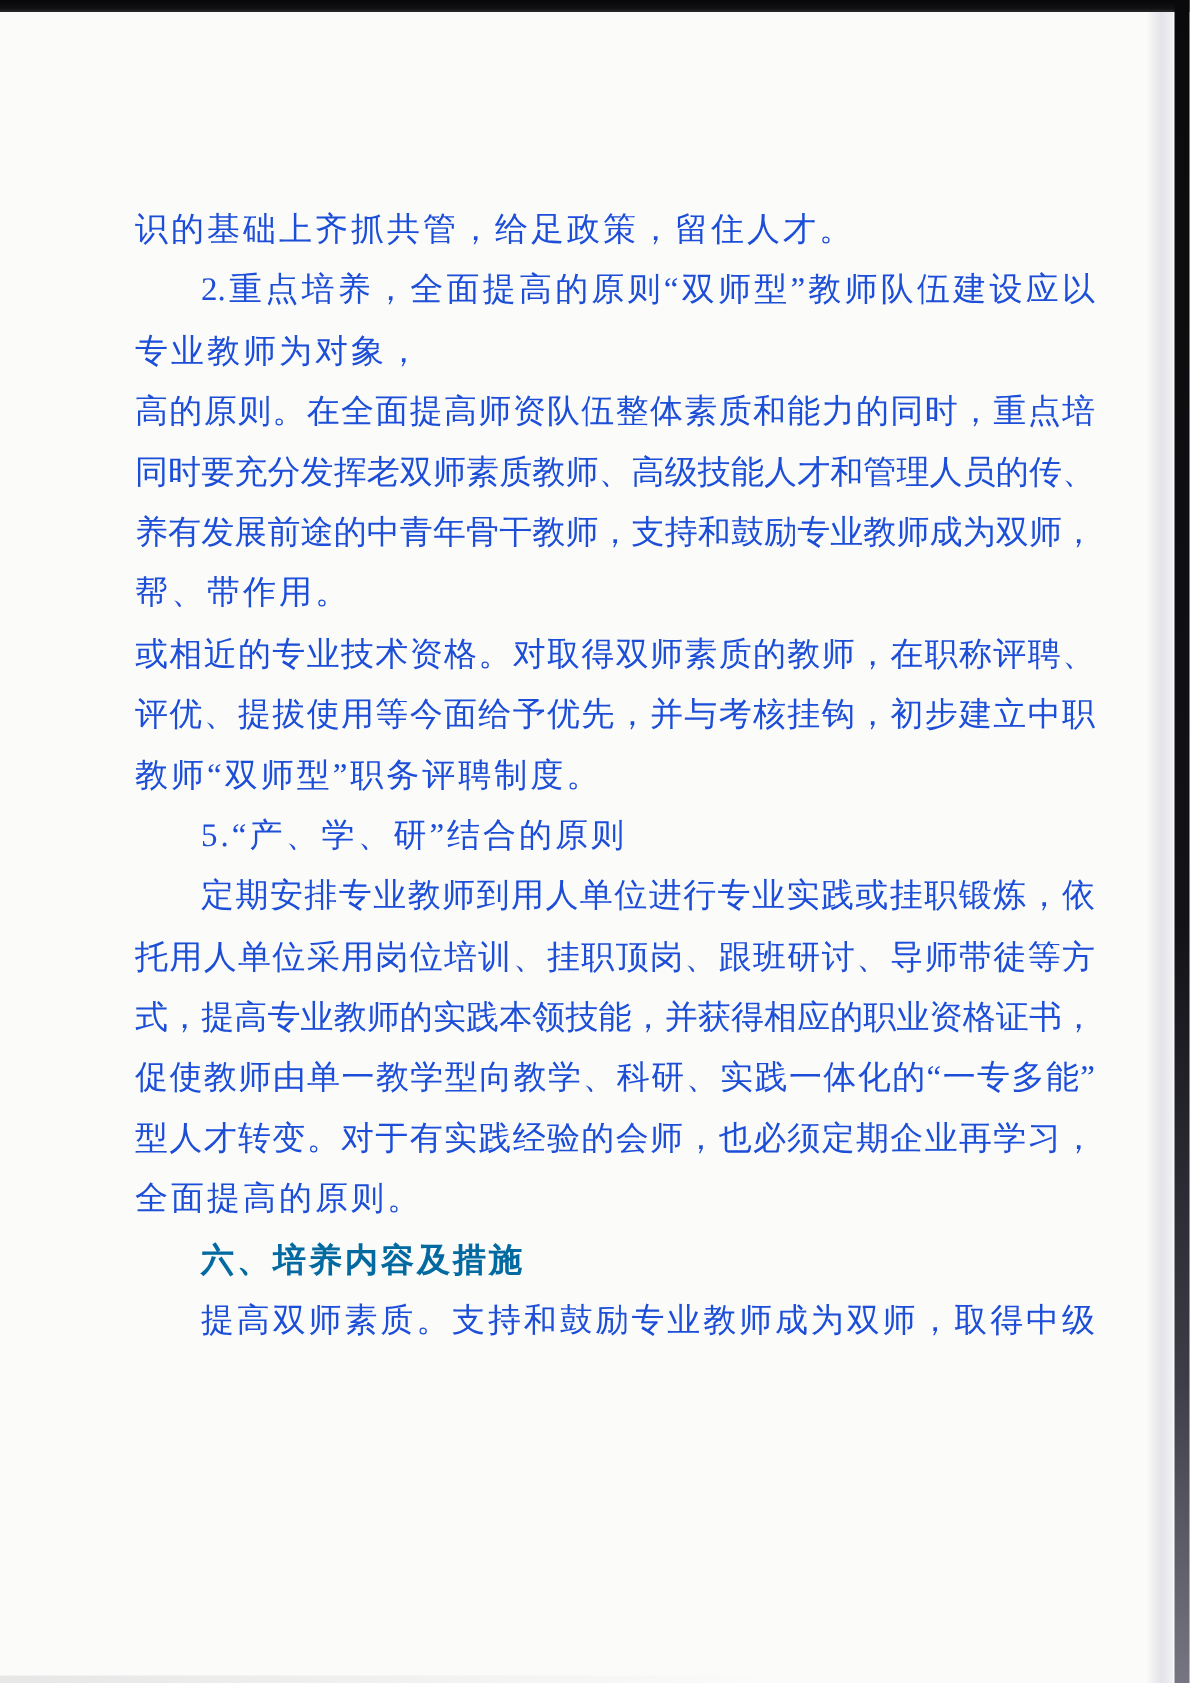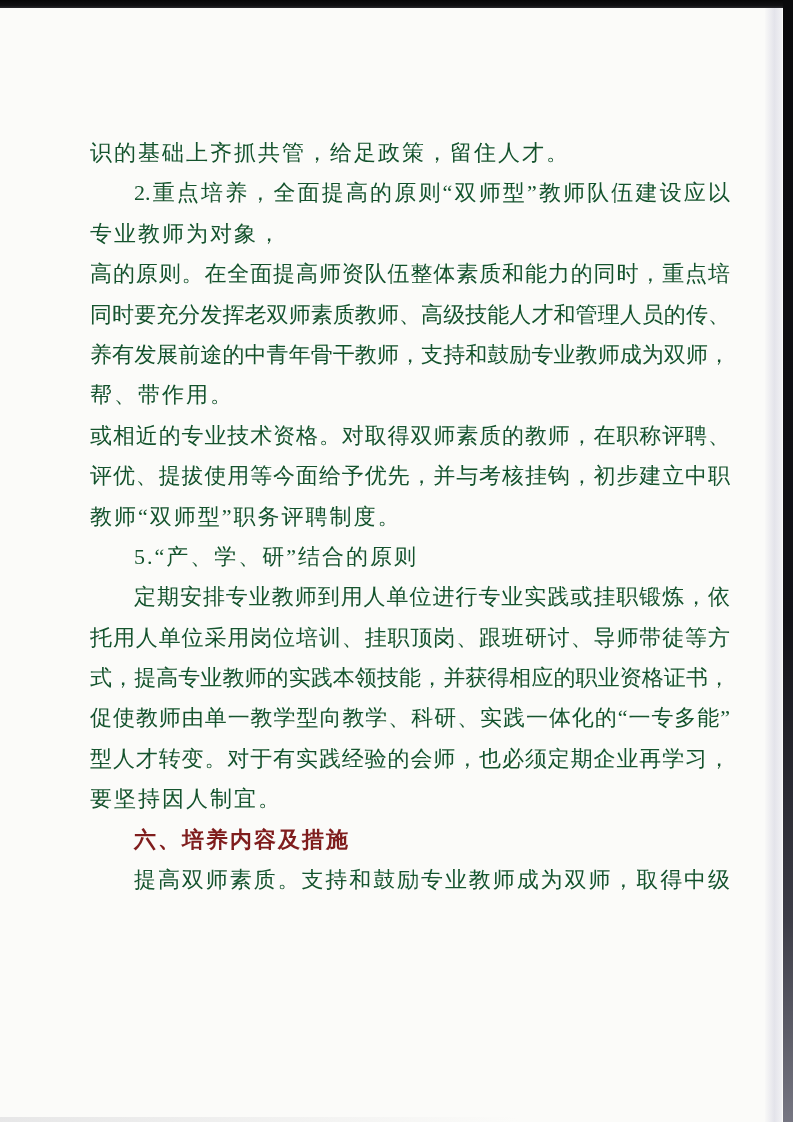--- a/index.html
+++ b/index.html
@@ -43,40 +43,40 @@
   .text-block {
     position: absolute;
     left: 90px;
     top: 133px;
     width: 640px;
   }
   .line {
     height: 40.4px;
     line-height: 40.4px;
     font-size: 22px;
-    color: #14532d;
+    color: #1d4ed8;
     letter-spacing: 2px;
     white-space: nowrap;
     text-rendering: optimizeLegibility;
   }
   .line.full {
     white-space: normal;
     letter-spacing: 0;
     text-align: justify;
     text-align-last: justify;
     text-justify: inter-character;
     overflow: hidden;
   }
   .line.indent {
     text-indent: 44px;
   }
   .line.bold {
     font-family: "Liberation Sans", "DejaVu Sans", sans-serif;
     font-weight: 700;
-    color: #7f1d1d;
+    color: #0369a1;
     letter-spacing: 2px;
   }
 </style>
 </head>
 <body>
 
 <div class="scan-top"></div>
 <div class="scan-right-band"></div>
 <div class="scan-right"></div>
 <div class="scan-bottom"></div>
@@ -91,16 +91,16 @@
     <div class="line">帮、带作用。</div>
     <div class="line full">或相近的专业技术资格。对取得双师素质的教师，在职称评聘、</div>
     <div class="line full">评优、提拔使用等今面给予优先，并与考核挂钩，初步建立中职</div>
     <div class="line">教师“双师型”职务评聘制度。</div>
     <div class="line indent">5.“产、学、研”结合的原则</div>
     <div class="line indent full">定期安排专业教师到用人单位进行专业实践或挂职锻炼，依</div>
     <div class="line full">托用人单位采用岗位培训、挂职顶岗、跟班研讨、导师带徒等方</div>
     <div class="line full">式，提高专业教师的实践本领技能，并获得相应的职业资格证书，</div>
     <div class="line full">促使教师由单一教学型向教学、科研、实践一体化的“一专多能”</div>
     <div class="line full">型人才转变。对于有实践经验的会师，也必须定期企业再学习，</div>
-    <div class="line">要坚持因人制宜。</div>
+    <div class="line">全面提高的原则。</div>
     <div class="line indent bold">六、培养内容及措施</div>
     <div class="line indent full">提高双师素质。支持和鼓励专业教师成为双师，取得中级</div>
   </div>
 
 </body></html>

